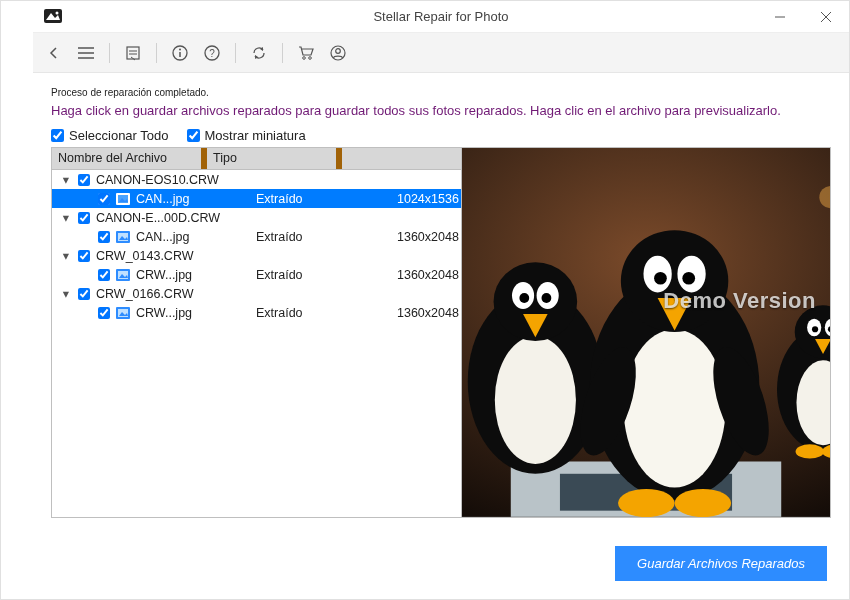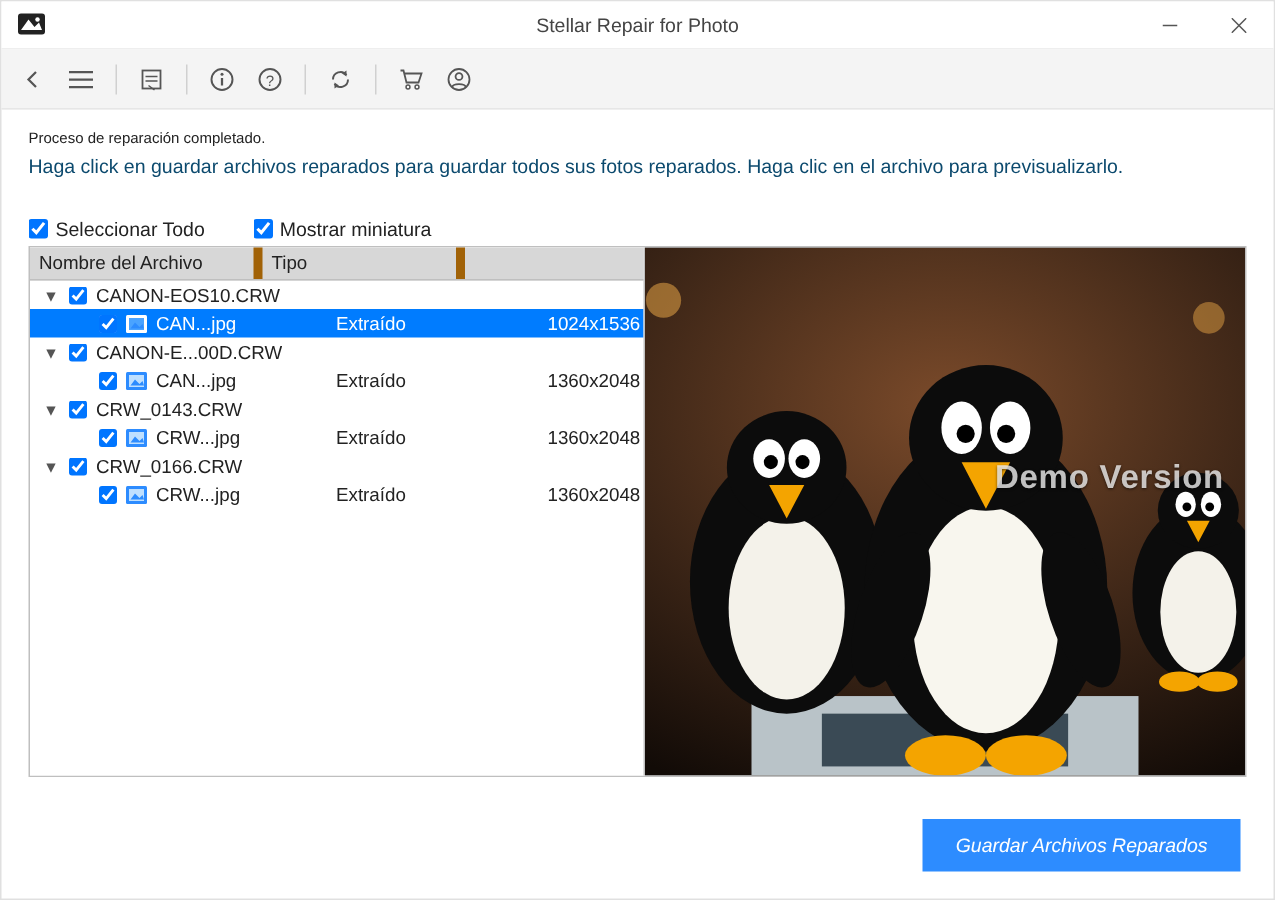--- a/index.html
+++ b/index.html
@@ -5,21 +5,21 @@
   * { box-sizing: border-box; margin: 0; padding: 0; }
   body {
     font-family: "Segoe UI", Tahoma, sans-serif;
     font-size: 13px;
     color: #222;
     background: #fff;
     width: 850px;
     height: 600px;
     overflow: hidden;
   }
-  .window { width: 850px; height: 600px; display: flex; flex-direction: column; border: 1px solid #e0e0e0; }
+  .window { width: 850px; height: 600px; display: flex; flex-direction: column; border: 1px solid #e0e0e0; padding-left: 32px; }
 
   
   .titlebar {
     height: 32px;
     display: flex;
     align-items: center;
     background: #fff;
     border-bottom: 1px solid #eee;
     position: relative;
   }
@@ -76,30 +76,29 @@
     display: flex;
     flex-direction: column;
   }
   .status-heading {
     font-size: 10px;
     color: #222;
     margin-bottom: 4px;
   }
   .instructions {
     font-size: 13px;
-    color: #0c4a6e;
+    color: #701a75;
     line-height: 1.4;
     margin-bottom: 8px;
   }
   .options-row {
     display: flex;
-    gap: 32px;
+    gap: 18px;
     align-items: flex-end;
     margin-bottom: 4px;
-    margin-top: 17px;
   }
   .options-row label {
     display: flex; align-items: center; gap: 5px;
     font-size: 13px;
   }
   .options-row input[type=checkbox] {
     width: 13px; height: 13px;
   }
 
   .main-panel {

